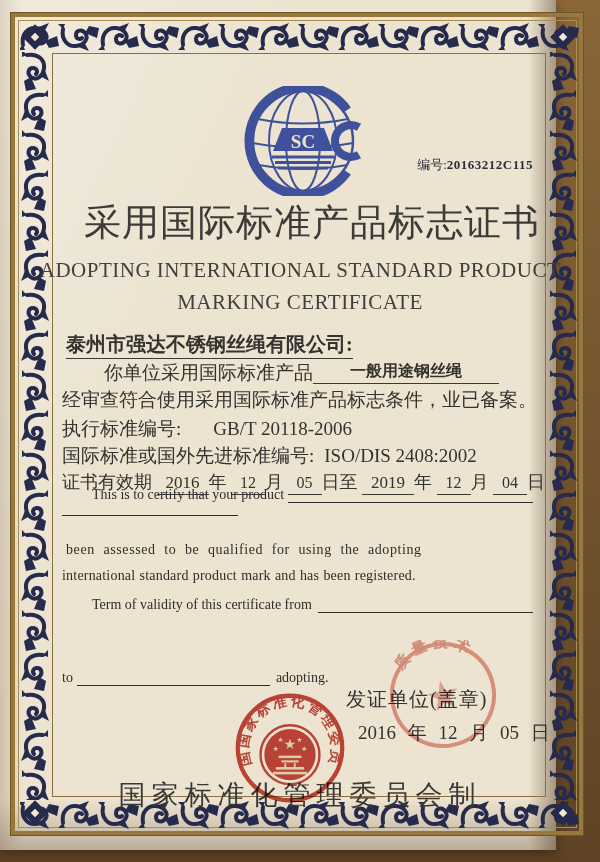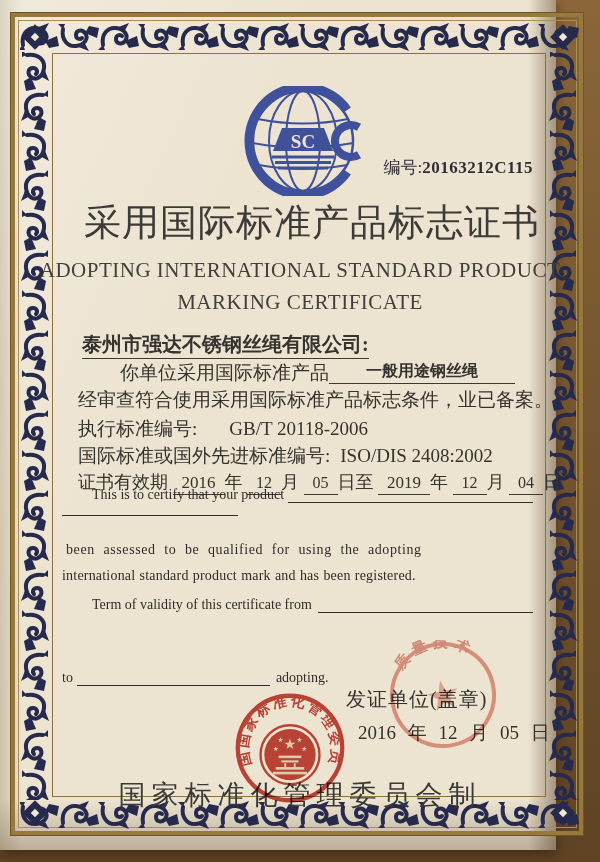--- a/index.html
+++ b/index.html
@@ -34,27 +34,27 @@
   #orn-top{left:20px;top:22px;}
   #orn-bottom{left:20px;top:800px;transform:scaleY(-1);}
   #orn-left{left:20px;top:52px;transform-origin:0 0;transform:rotate(90deg) translate(0,-30px);}
   #orn-right{left:578px;top:52px;transform-origin:0 0;transform:rotate(90deg);}
   .corner{position:absolute;width:18px;height:18px;background:#262a4c;transform:rotate(45deg);}
   .corner::after{content:"";position:absolute;left:6px;top:6px;width:6px;height:6px;background:#efe8d6;}
   .c-tl{left:26px;top:28px}.c-tr{left:554px;top:28px}.c-bl{left:26px;top:804px}.c-br{left:554px;top:804px}
 
   .abs{position:absolute;color:#34332f;}
   .cjk{font-family:"Liberation Serif","DejaVu Serif",serif;}
-  .cert-no{left:0;top:156px;width:533px;text-align:right;font-size:17px;color:#2f2e38;}
+  .cert-no{left:0;top:156px;width:533px;text-align:right;font-size:13px;color:#2f2e38;}
   .cert-no .num{font-weight:bold;letter-spacing:.5px;}
   .title-cn{left:0;top:198px;width:600px;text-align:center;font-size:37px;letter-spacing:1px;color:#3c3b38;font-weight:500;padding-left:12px;}
   .title-en{left:0;width:600px;text-align:center;font-size:21px;letter-spacing:.5px;color:#403f3c;}
   .t-en1{top:258px}.t-en2{top:290px}
 
-  .line{font-size:19px;line-height:22px;white-space:nowrap;margin-left:16px;}
+  .line{font-size:19px;line-height:22px;white-space:nowrap;}
   .company{left:66px;top:333px;font-size:20px;font-weight:bold;border-bottom:1.5px solid #3a3935;padding-bottom:3px;min-width:266px;}
   .l-product{left:104px;top:360px;}
   .ul{display:inline-block;border-bottom:1.5px solid #3a3935;text-align:center;}
   .ul-product{min-width:186px;font-size:16px;font-weight:bold;vertical-align:bottom;padding-bottom:1px;}
   .l-approved{left:62px;top:389px;}
   .l-exec{left:62px;top:418px;}
   .l-exec .val{margin-left:32px;}
   .l-intl{left:62px;top:445px;}
   .l-intl .val{margin-left:10px;}
   .l-valid{left:62px;top:471px;font-size:18px;}

